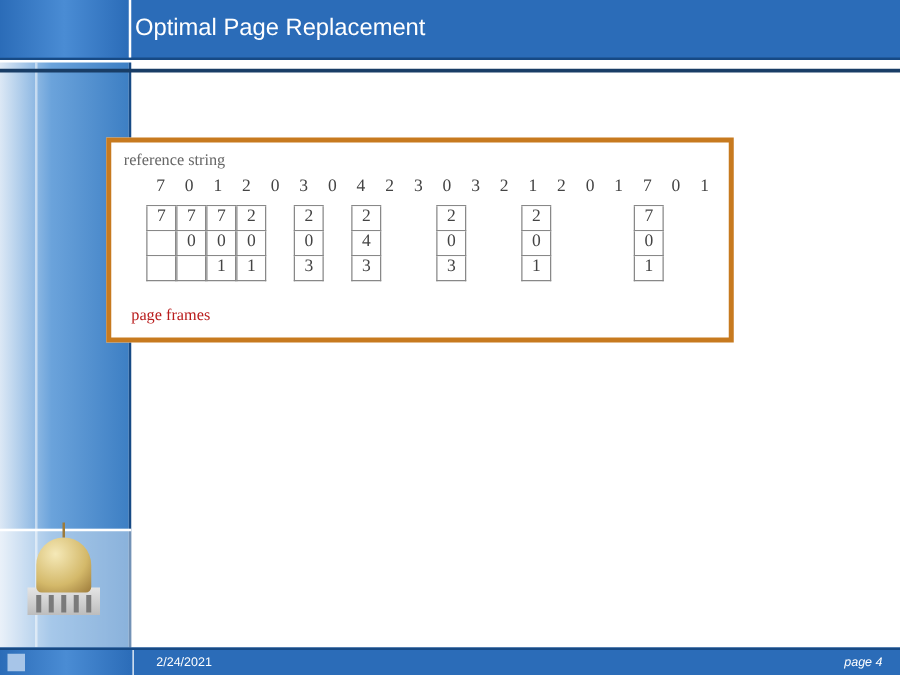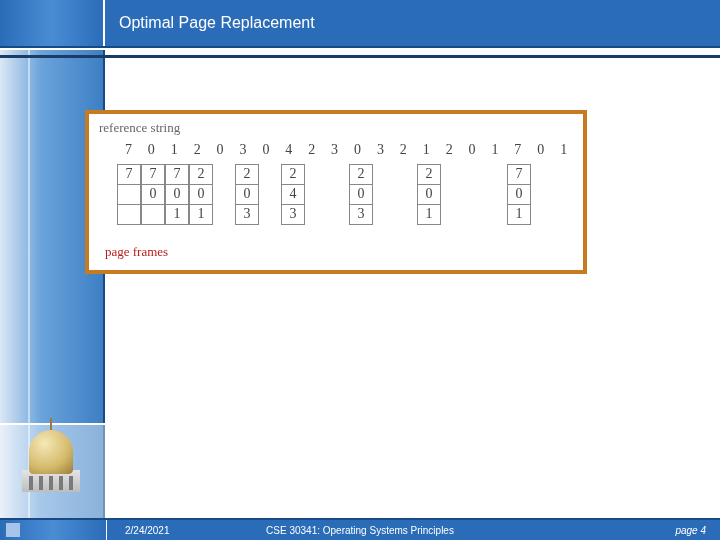--- a/index.html
+++ b/index.html
@@ -21,23 +21,23 @@
     align-items: center;
   }
   .header-left {
     width: 105px;
     height: 100%;
     background: linear-gradient(90deg, #2b6cb8 0%, #4a8cd4 50%, #2b6cb8 100%);
     border-right: 2px solid #fff;
   }
   .header-title {
     color: #fff;
-    font-size: 16px;
+    font-size: 19px;
     font-weight: 400;
-    padding-left: 14px;
+    padding-left: 3px;
     line-height: 48px;
   }
   .sidebar {
     position: absolute;
     top: 50px;
     left: 0;
     width: 105px;
     bottom: 22px;
     background: linear-gradient(90deg, #dce8f5 0%, #6ba3db 40%, #3d7fc4 100%);
     border-right: 2px solid #174a85;
@@ -330,15 +330,14 @@
       </div>
     <div class="fig-label-bottom">page frames</div>
   </div>
 </div>
 
 <div class="footer">
   <div class="footer-left-chunk">
     <div class="sq"></div>
   </div>
   <div class="footer-date">2/24/2021</div>
-  <div class="footer-center">CSE 30341: Operating Systems Principles</div>
   <div class="footer-page">page 4</div>
 </div>
 
 </body></html>

